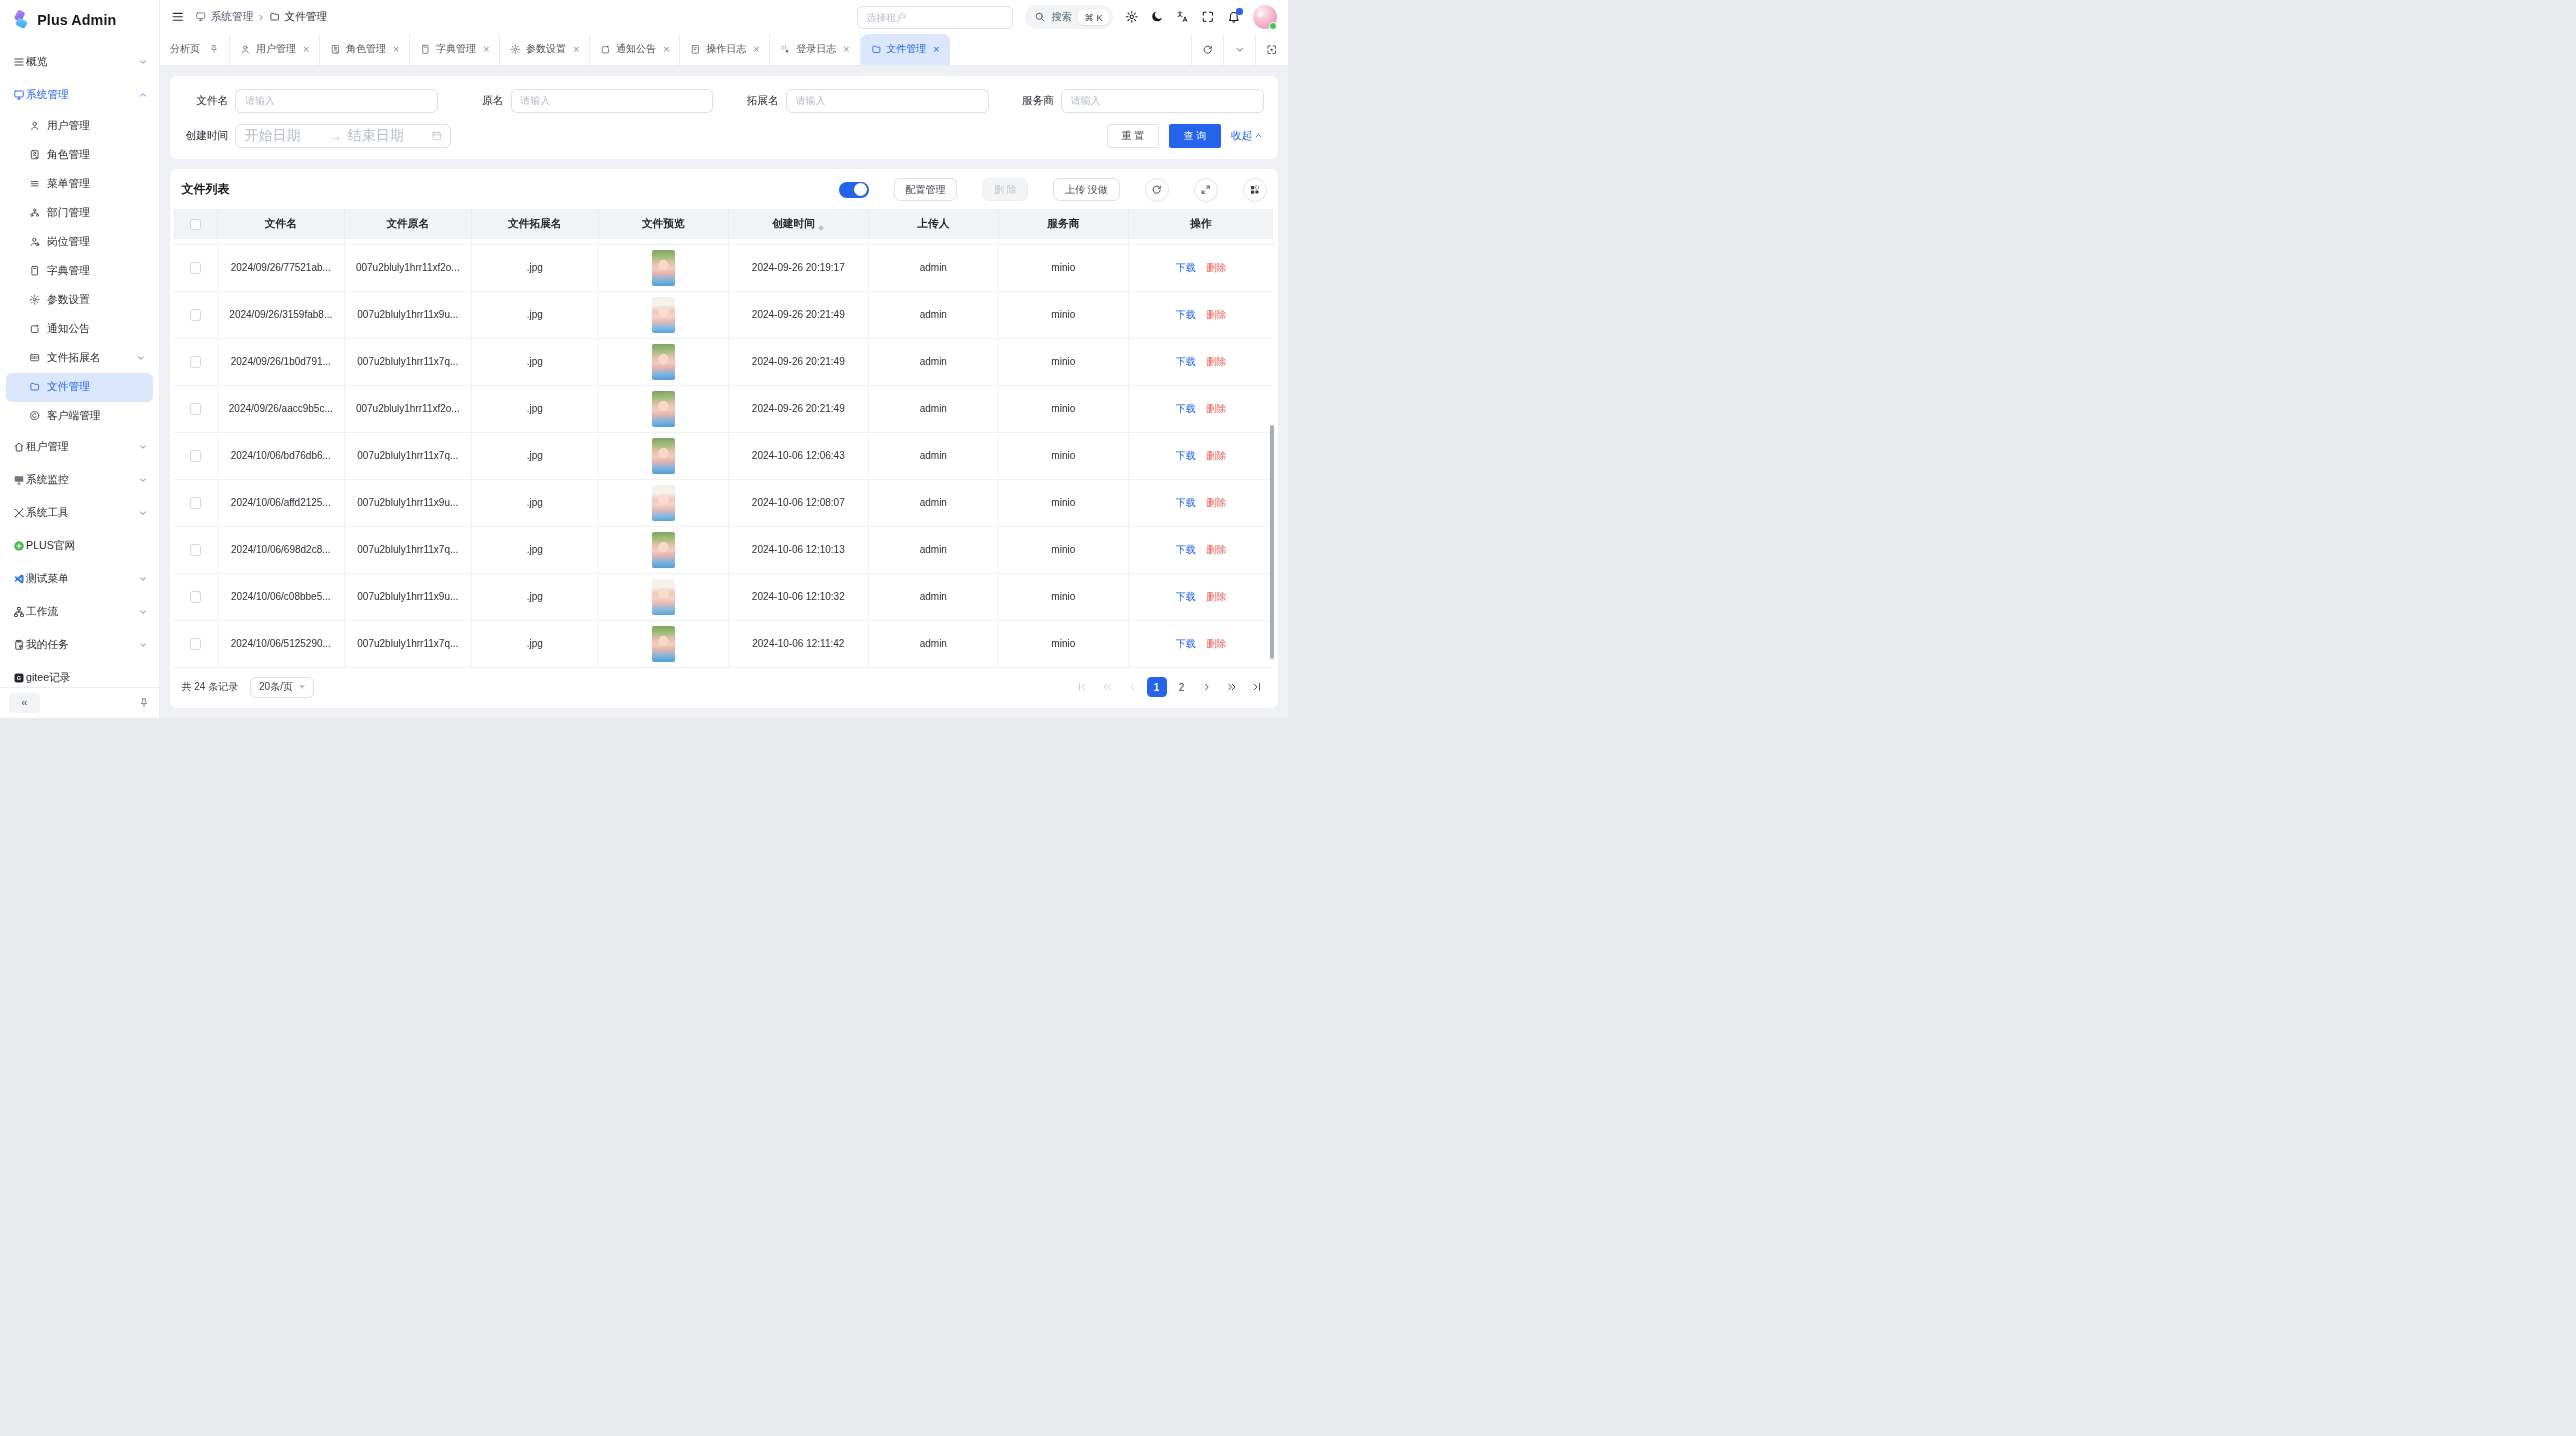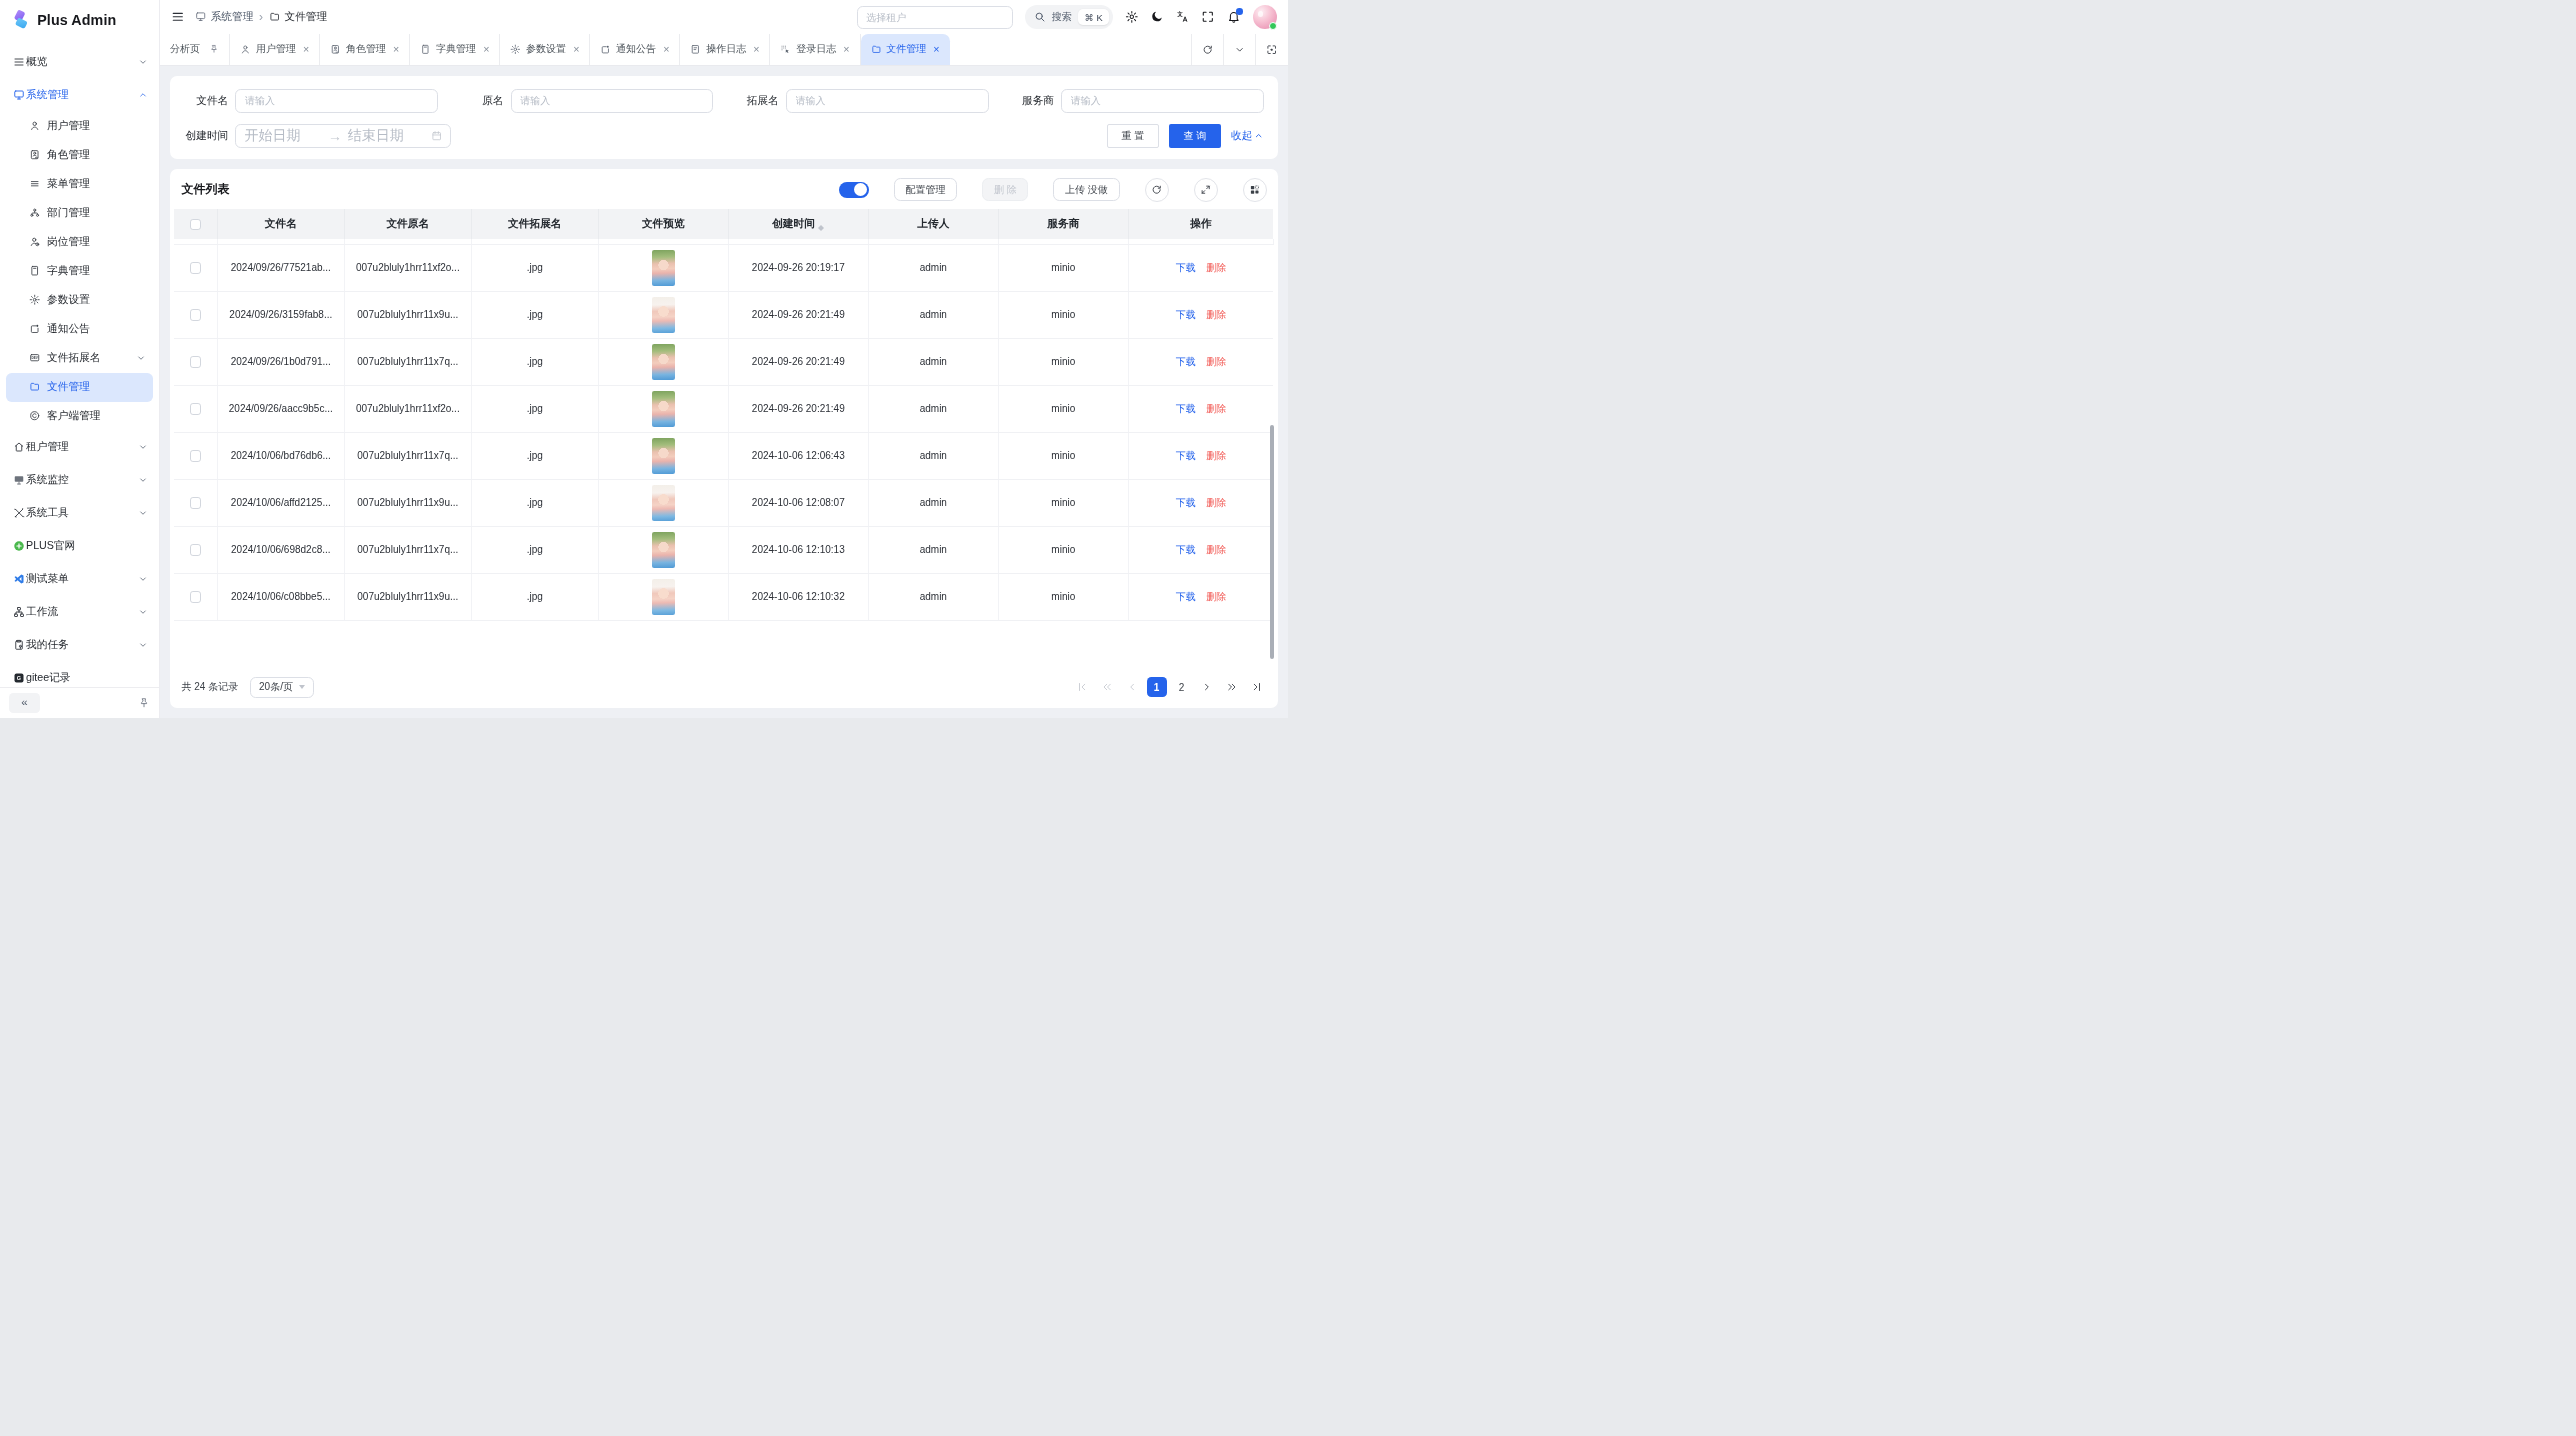--- a/index.html
+++ b/index.html
@@ -808,20 +808,31 @@
                   <td><span class="checkbox"></span></td>
                   <td>2024/10/06/c08bbe5...</td>
                   <td>007u2bluly1hrr11x9u...</td>
                   <td>.jpg</td>
                   <td><span class="thumb white"></span></td>
                   <td>2024-10-06 12:10:32</td>
                   <td>admin</td>
                   <td>minio</td>
                   <td><span class="link-dl">下载</span><span class="link-del">删除</span></td>
                 </tr>
+                <tr>
+                  <td><span class="checkbox"></span></td>
+                  <td>2024/10/06/5125290...</td>
+                  <td>007u2bluly1hrr11x7q...</td>
+                  <td>.jpg</td>
+                  <td><span class="thumb green"></span></td>
+                  <td>2024-10-06 12:11:42</td>
+                  <td>admin</td>
+                  <td>minio</td>
+                  <td><span class="link-dl">下载</span><span class="link-del">删除</span></td>
+                </tr>
               </tbody>
           </table>
           <span class="tbl-scrollbar"></span>
         </div>
         <div class="tc-foot">
           <div class="foot-left">
             <span>共 24 条记录</span>
             <span class="psize">
               <span>20条/页</span>
               <span class="tri"></span>

